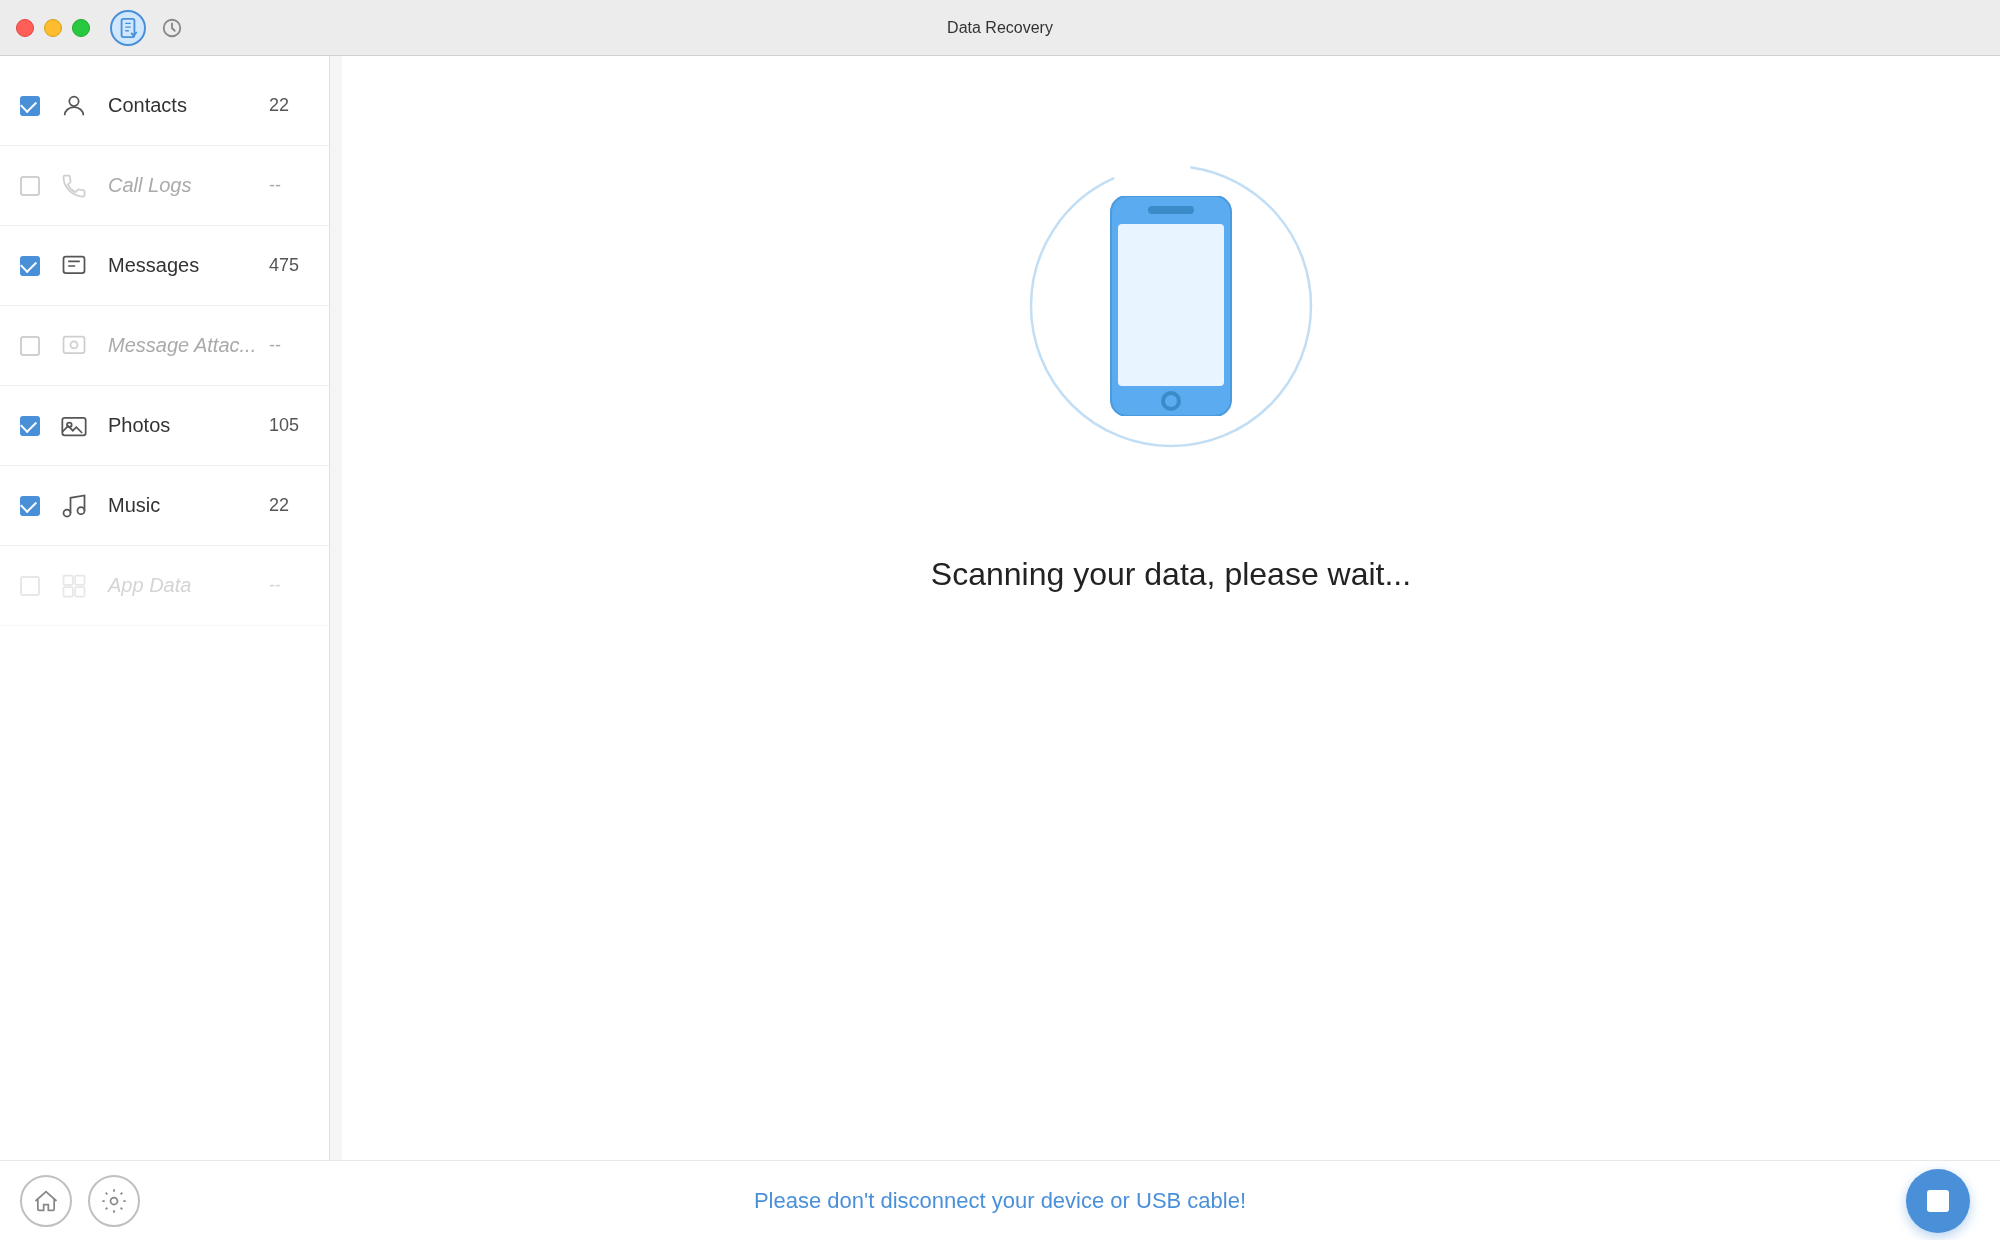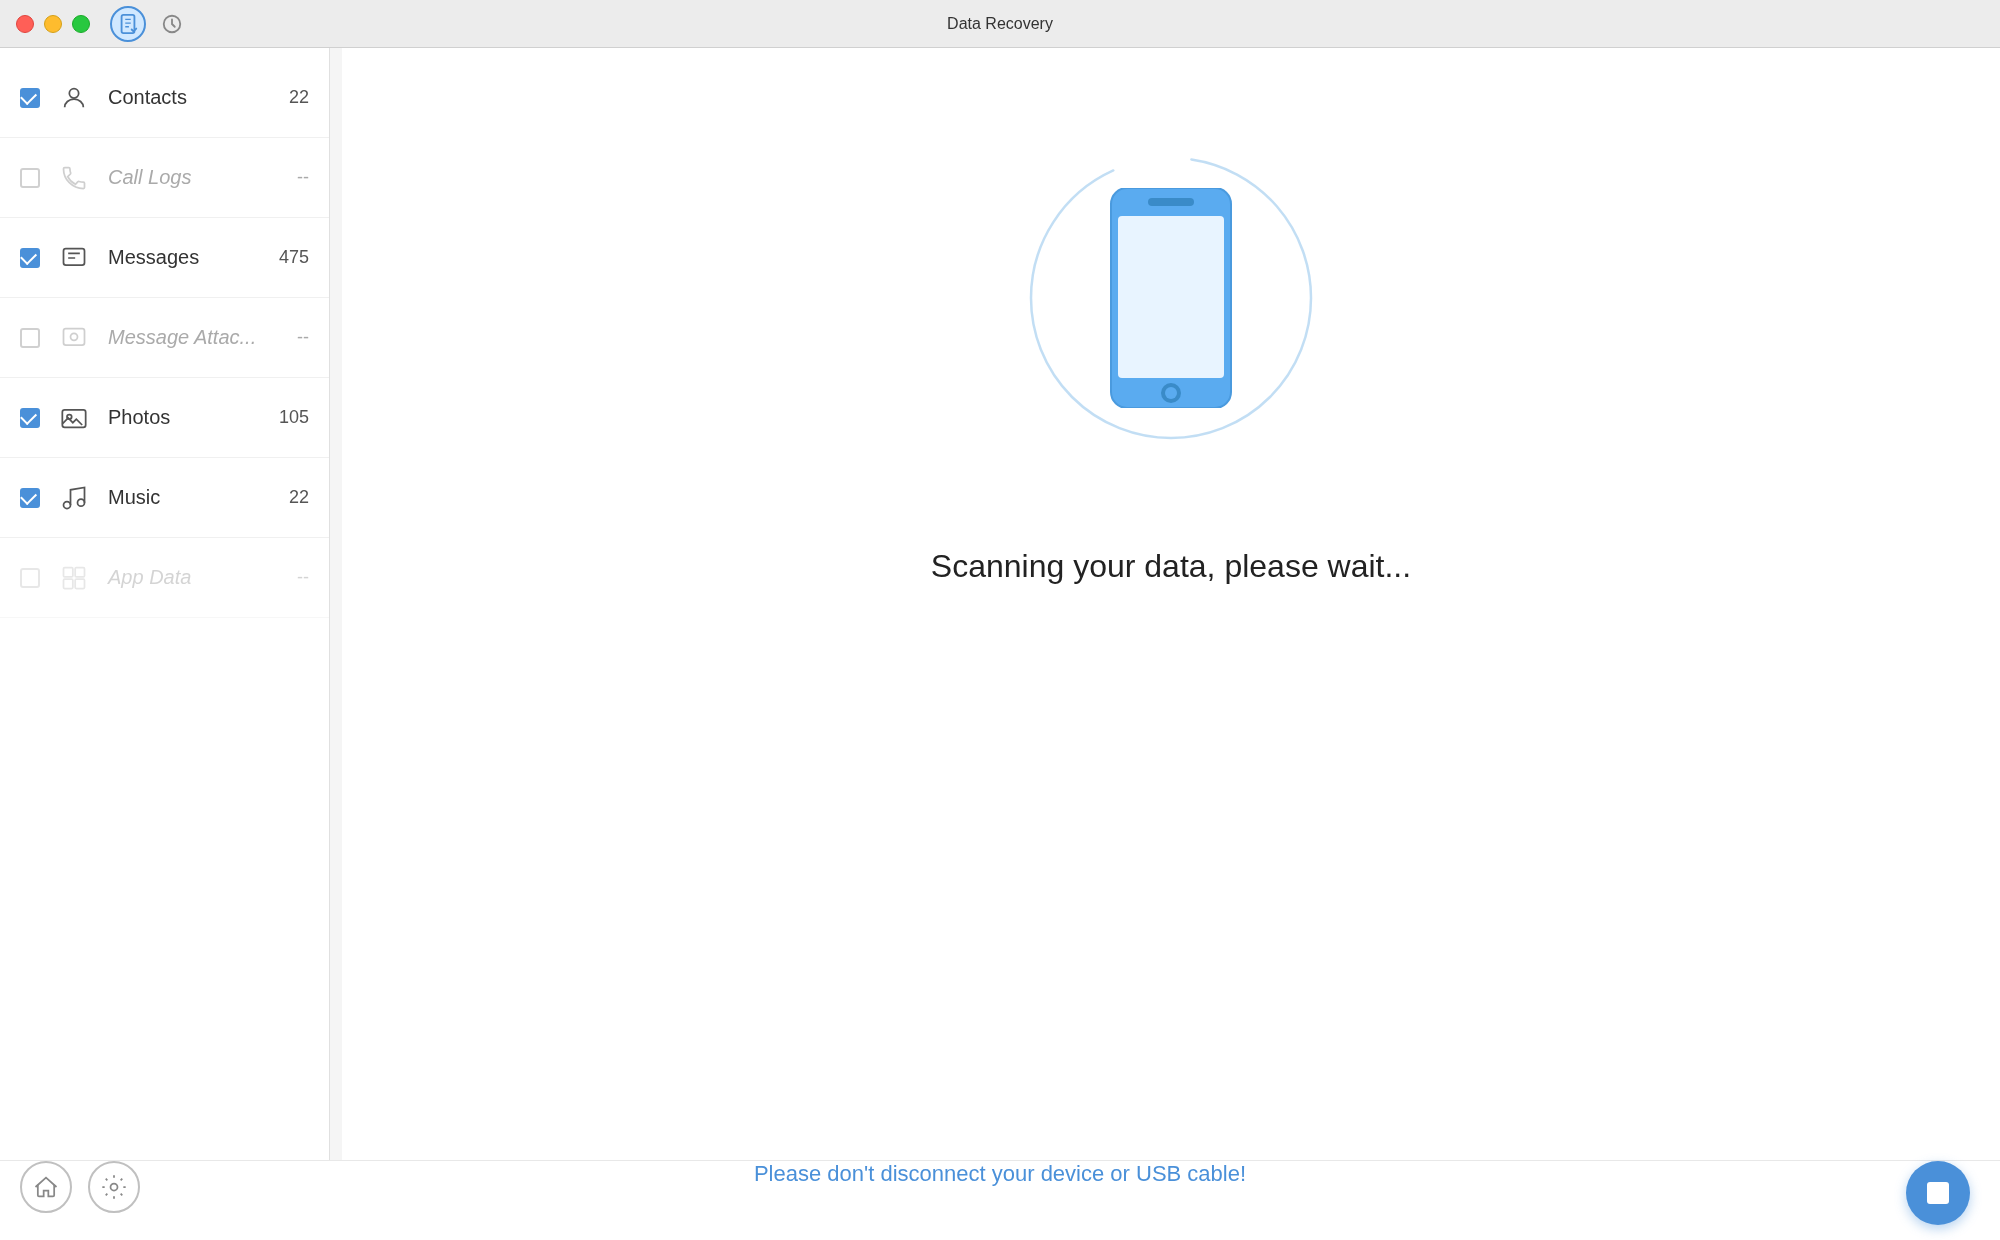--- a/index.html
+++ b/index.html
@@ -9,21 +9,21 @@
       height: 1240px;
       background: #f5f5f5;
       font-family: -apple-system, BlinkMacSystemFont, 'Helvetica Neue', Arial, sans-serif;
       overflow: hidden;
       display: flex;
       flex-direction: column;
     }
 
     
     .title-bar {
-      height: 48px;
+      height: 56px;
       background: #ececec;
       display: flex;
       align-items: center;
       padding: 0 16px;
       border-bottom: 1px solid #d0d0d0;
       flex-shrink: 0;
       position: relative;
     }
 
     .traffic-lights {
@@ -163,21 +163,21 @@
 
     .item-label.disabled {
       color: #aaa;
       font-style: italic;
     }
 
     .item-count {
       font-size: 18px;
       color: #555;
       min-width: 40px;
-      text-align: right;
+      text-align: left;
     }
 
     .item-count.disabled {
       color: #aaa;
     }
 
     
     .content-area {
       flex: 1;
       background: #ffffff;
@@ -228,20 +228,21 @@
       text-align: center;
       margin-bottom: 32px;
     }
 
     
     .bottom-bar {
       height: 80px;
       background: #ffffff;
       border-top: 1px solid #e8e8e8;
       display: flex;
+      align-items: center;
       justify-content: center;
       flex-shrink: 0;
       position: relative;
     }
 
     .bottom-left-icons {
       position: absolute;
       left: 20px;
       display: flex;
       gap: 16px;

